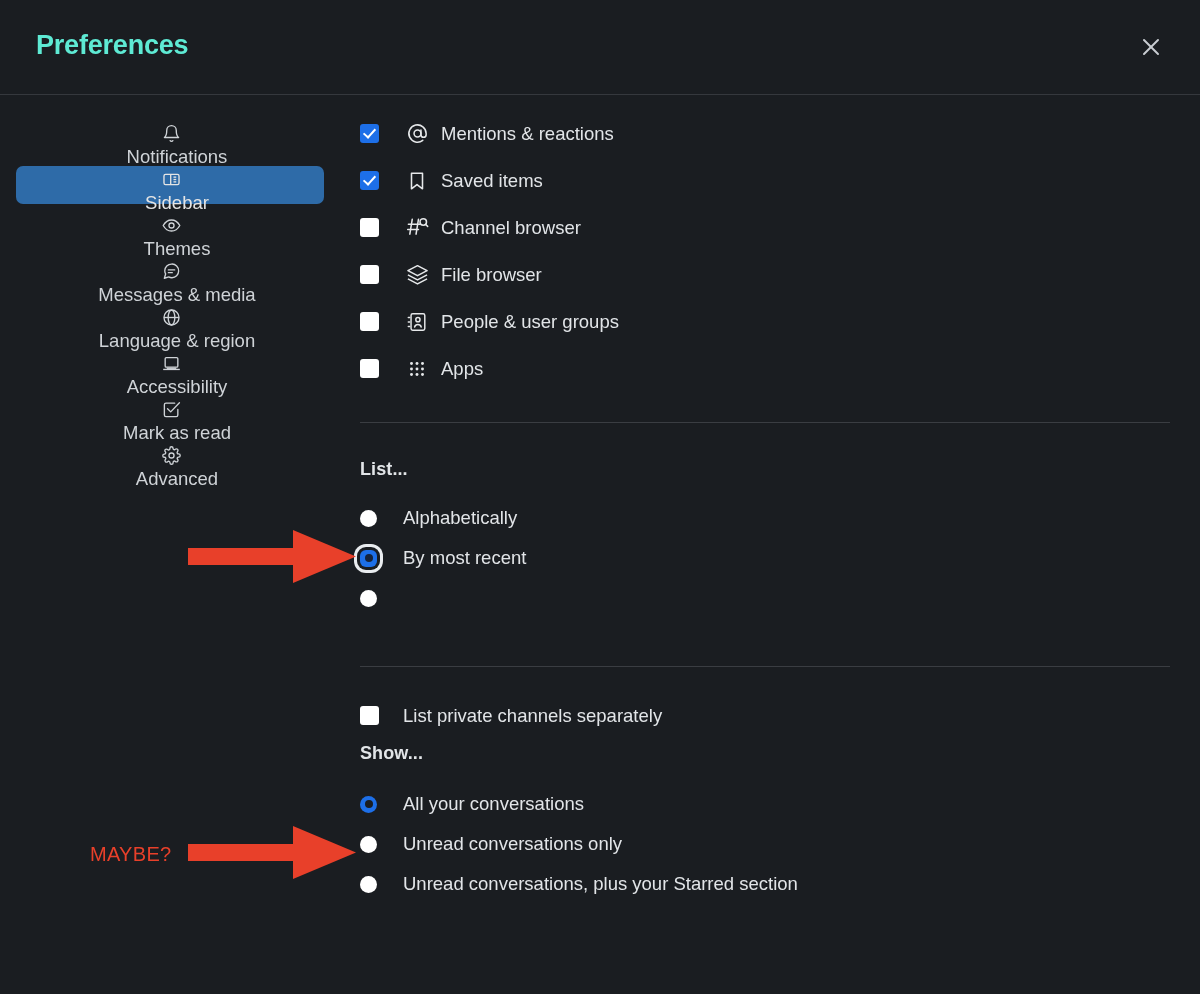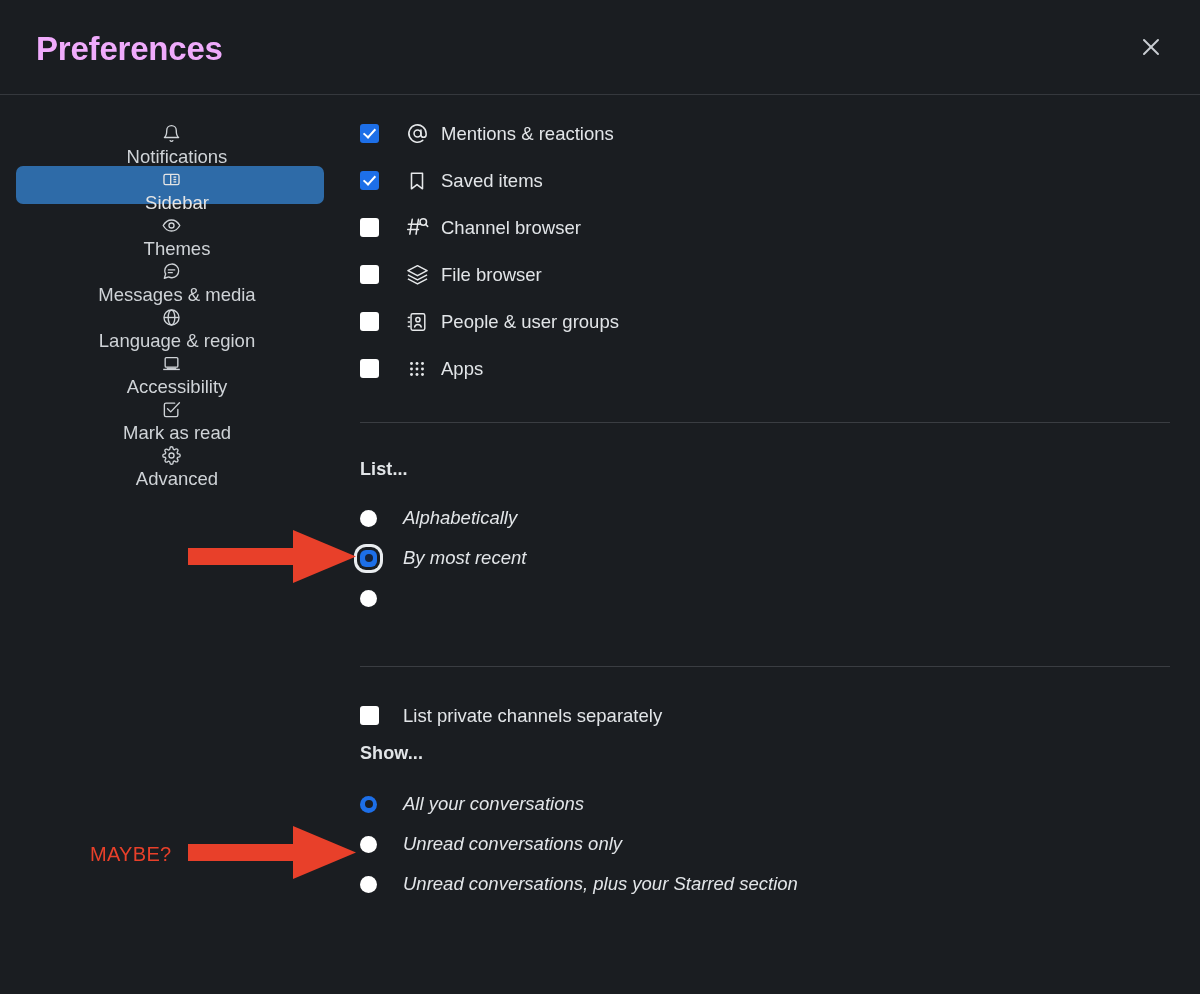--- a/index.html
+++ b/index.html
@@ -22,23 +22,23 @@
   
   .header {
     position: absolute;
     left: 0; top: 0;
     width: 1200px; height: 95px;
     border-bottom: 1px solid #35383d;
   }
   .header-title {
     position: absolute;
     left: 36px; top: 30px;
-    font-size: 33px;
+    font-size: 27px;
     font-weight: bold;
-    color: #f0abfc;
+    color: #5eead4;
     letter-spacing: -0.2px;
   }
   .close-btn {
     position: absolute;
     left: 1131px; top: 27px;
     width: 40px; height: 40px;
     display: flex; align-items: center; justify-content: center;
     cursor: pointer;
   }
   .close-btn svg { display: block; }
@@ -168,21 +168,20 @@
     box-shadow: 0 0 0 3px #1A1D21, 0 0 0 6px #E9ECEF;
     border-radius: 6px;
   }
   .radio.focused.sel::after {
     background: #15223A;
   }
   .radio-label {
     font-size: 18.5px;
     color: #E2E5E8;
     white-space: nowrap;
-    font-style: italic;
   }
 
   
   .anno-arrow {
     position: absolute;
     pointer-events: none;
   }
   .anno-text {
     position: absolute;
     font-size: 20px;

